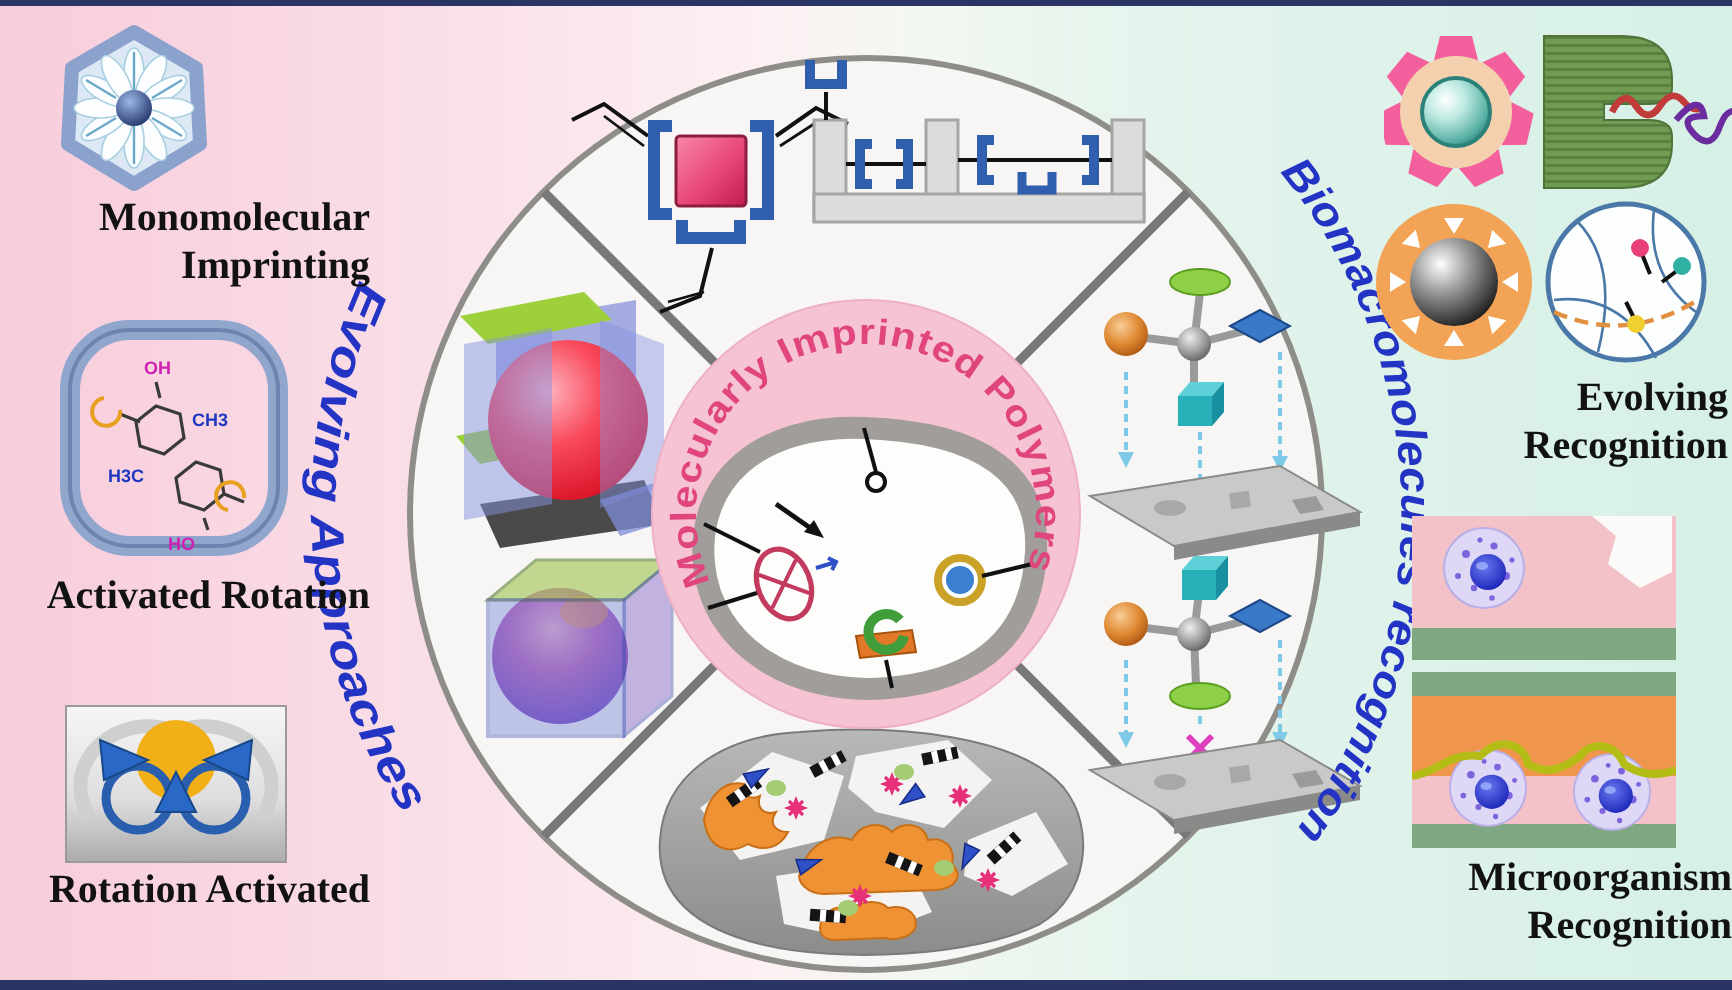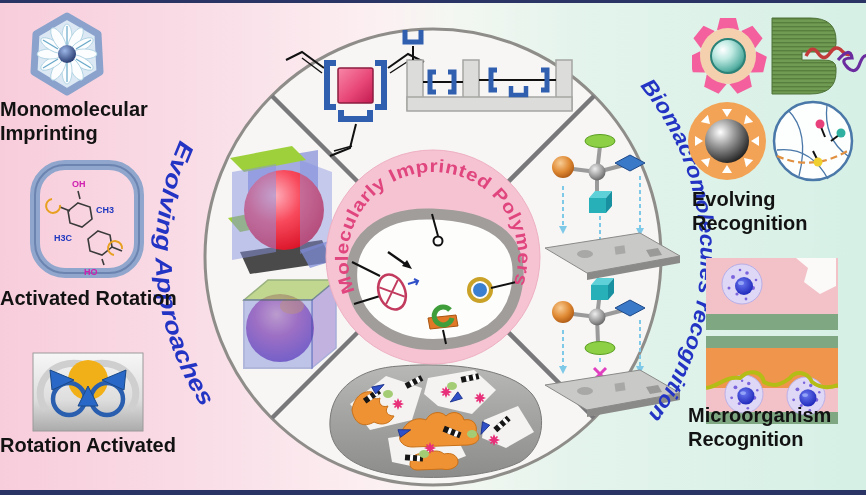--- a/index.html
+++ b/index.html
@@ -6,22 +6,22 @@
   .stage{
     position:relative;width:866px;height:495px;overflow:hidden;
     background:linear-gradient(to right,#f8cddb 0%,#f9dce6 22%,#fcf0f2 44%,#f4f7f2 52%,#e4f4ec 66%,#d6f0e6 100%);
     font-family:"Liberation Sans",sans-serif;
   }
   .edge{position:absolute;left:0;width:866px;background:#2a3566;}
   .edge.top{top:0;height:3px;}
   .edge.bottom{bottom:0;height:5px;}
   .abs{position:absolute;}
   .label{
-    position:absolute;font-family:Liberation Sans, sans-serif;font-weight:bold;
-    font-size:20px;color:#121212;text-align:left;line-height:1.18;
+    position:absolute;font-family:Liberation Serif, serif;font-weight:bold;
+    font-size:20px;color:#121212;text-align:right;line-height:1.18;
   }
   svg text{font-family:"Liberation Sans",sans-serif;}
   .arcword{font-weight:bold;font-style:italic;fill:#2334c4;}
   .centerword{font-weight:bold;fill:#e0457e;letter-spacing:.5px;}
   .chem{font-size:9px;font-weight:bold;font-family:"Liberation Sans",sans-serif;}
 </style>
 </head>
 <body>
 
 <div class="stage">
@@ -452,14 +452,14 @@
   <svg class="abs" style="left:706px;top:336px" width="132" height="88" viewBox="0 0 132 88">
     <rect x="0" y="0" width="132" height="12" fill="#7fa882"></rect>
     <rect x="0" y="12" width="132" height="40" fill="#f0954c"></rect>
     <rect x="0" y="52" width="132" height="24" fill="#f2c2c8"></rect>
     <rect x="0" y="76" width="132" height="12" fill="#7fa882"></rect>
     <use href="#cell" transform="translate(38,58) scale(0.95)"></use>
     <use href="#cell" transform="translate(100,60) scale(0.95)"></use>
     <path d="M 0 52 C 14 50 18 40 34 42 C 44 32 56 36 58 46 C 68 52 76 48 84 42 C 90 34 102 36 106 46 C 114 52 124 52 132 49" fill="none" stroke="#b4bc16" stroke-width="4"></path>
   </svg>
 
-  <div class="label" style="left:688px;top:404px;width:178px">Microorganism Recognition</div>
+  <div class="label" style="left:688px;top:428px;width:178px">Microorganism Recognition</div>
 </div>
 
 </body></html>

